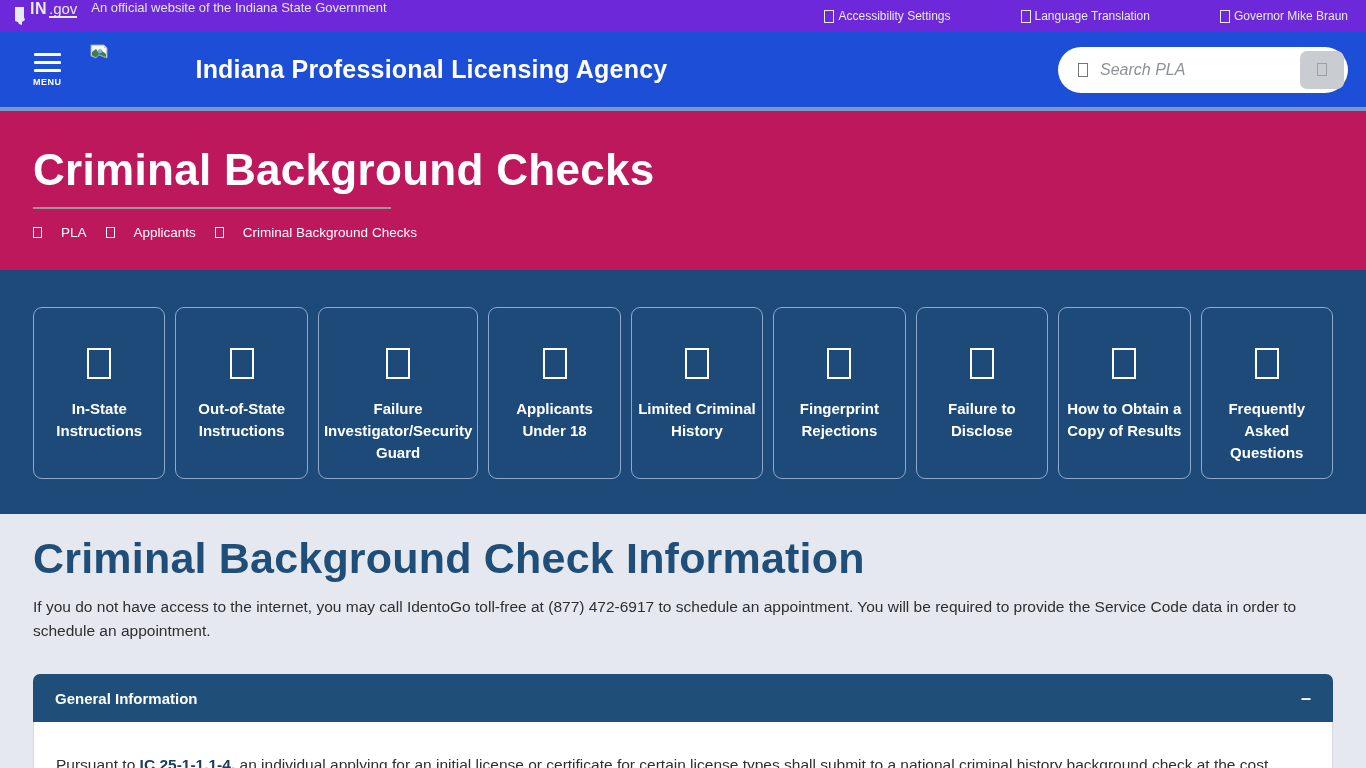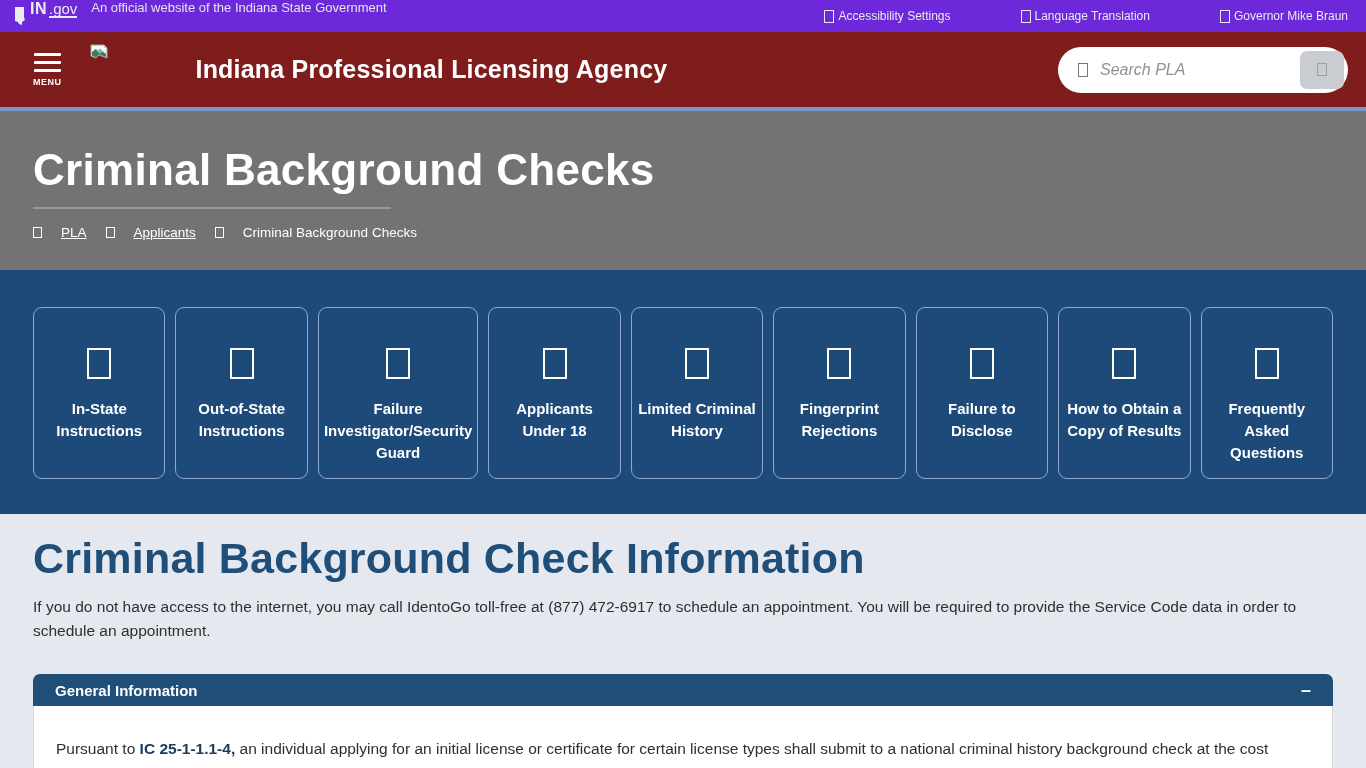--- a/index.html
+++ b/index.html
@@ -18,55 +18,55 @@
 
   
   .tofu { display:inline-block; border:1px solid currentColor; }
   .tofu-sm { width:10px; height:13px; }
   .tofu-xs { width:9px; height:11px; }
   .tofu-card { width:24px; height:31px; border-width:2px; }
   .tofu-search { width:10px; height:14px; color:#777; }
   .tofu-btn { width:10px; height:13px; color:#9aa0a6; }
 
   
-  .header { height:79px; background:#7f1d1d; border-bottom:4px solid #7d99c7; display:flex; align-items:center; padding:0 18px 0 33px; }
+  .header { height:79px; background:#1d4ed8; border-bottom:4px solid #7d99c7; display:flex; align-items:center; padding:0 18px 0 33px; }
   .menu-btn { display:flex; flex-direction:column; align-items:center; gap:0; background:none; border:none; cursor:pointer; margin-right:28px; }
   .menu-bars { display:flex; flex-direction:column; gap:5px; margin-bottom:5px; }
   .menu-bars span { display:block; width:27px; height:3px; background:#fff; border-radius:1px; }
   .menu-label { color:#fff; font-size:9px; font-weight:bold; letter-spacing:.5px; }
   .broken-img { width:18px; height:21px; align-self:flex-start; margin-top:12px; }
   .site-title { color:#fff; font-size:25px; font-weight:bold; margin-left:88px; letter-spacing:.2px; }
 
   .search-wrap { margin-left:auto; background:#fff; border-radius:25px; height:46px; width:290px; display:flex; align-items:center; padding:4px 4px 4px 20px; }
   .search-wrap input { border:none; outline:none; flex:1; font-size:16px; font-style:italic; color:#555; margin-left:12px; min-width:0; background:transparent; font-family:"Liberation Sans", sans-serif; }
   .search-wrap input::placeholder { color:#8d9197; opacity:1; }
   .search-btn { width:44px; height:38px; background:#c9cdd2; border:none; border-radius:7px; cursor:pointer; display:flex; align-items:center; justify-content:center; }
 
   
-  .hero { background:#737373; padding:34px 33px 30px; }
+  .hero { background:#be185d; padding:34px 33px 30px; }
   .hero-title { color:#fff; font-size:44px; font-weight:bold; letter-spacing:.3px; }
   .hero-rule { width:358px; height:0; border-bottom:2px solid #989898; margin-top:12px; }
   .breadcrumb { display:flex; align-items:center; gap:19px; margin-top:16px; color:#fff; font-size:13.5px; }
-  .crumb-link { color:#fff; text-decoration:underline; cursor:pointer; }
+  .crumb-link { color:#fff; cursor:pointer; }
   .crumb-current { color:#fff; text-decoration:none; }
 
   
   .cards-section { background:#1d4a78; padding:37px 33px 35px; }
   .cards-grid { display:grid; grid-template-columns:repeat(9, 1fr); gap:10px;border-radius:10px; }
   .card { background:#1d4a78; border:1px solid #8ea9cd; border-radius:9px; height:172px; display:flex; flex-direction:column; align-items:center; padding:40px 5px 0; cursor:pointer; }
   .card .icon-slot { color:#fff; margin-bottom:15px; }
   .card-label { color:#fff; font-weight:bold; font-size:15px; line-height:1.45; text-align:center; }
 
   
   .info-section { background:#e5e8ee; padding:20px 33px 0; }
   .info-heading { color:#1f4e79; font-size:43px; font-weight:bold; letter-spacing:.2px; }
   .info-intro { color:#2f2f2f; font-size:15.5px; line-height:1.55; margin-top:12px; max-width:1306px; }
 
   .accordion { margin-top:31px; }
-  .accordion-header { background:#1f4e79; color:#fff; border-radius:7px 7px 0 0; height:32px; display:flex; align-items:center; justify-content:space-between; padding:0 22px; cursor:pointer; }
+  .accordion-header { background:#1f4e79; color:#fff; border-radius:7px 7px 0 0; height:48px; display:flex; align-items:center; justify-content:space-between; padding:0 22px; cursor:pointer; }
   .accordion-title { font-size:15px; font-weight:600; }
   .accordion-toggle { font-size:18px; font-weight:bold; line-height:1; }
   .accordion-body { background:#fff; border:1px solid #d6dae0; border-top:none; padding:31px 22px 40px; font-size:15.5px; color:#2f2f2f; line-height:1.55; }
   .ic-link { font-weight:bold; color:#1c3c61; cursor:pointer; }
 </style>
 </head>
 <body>
 
 <div class="topbar">
   <a class="ingov">

